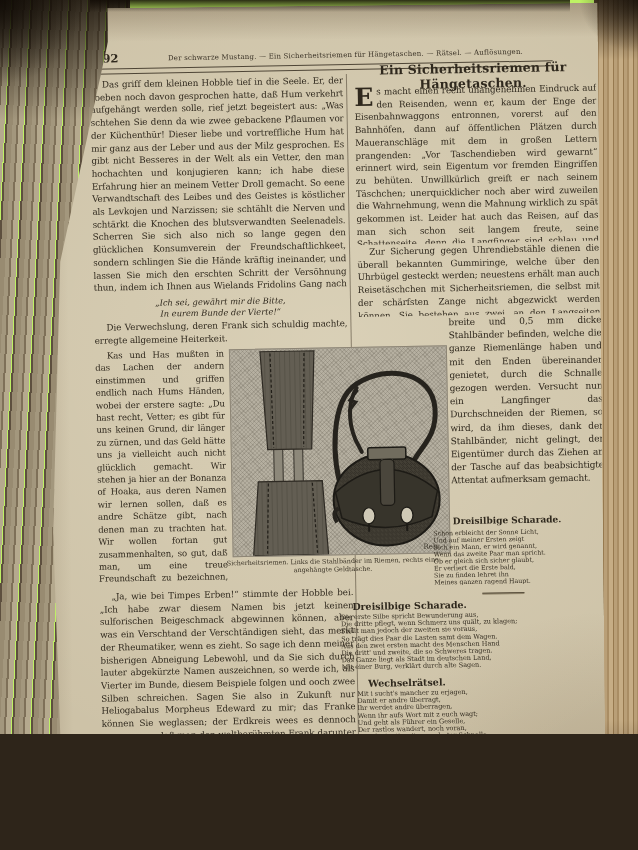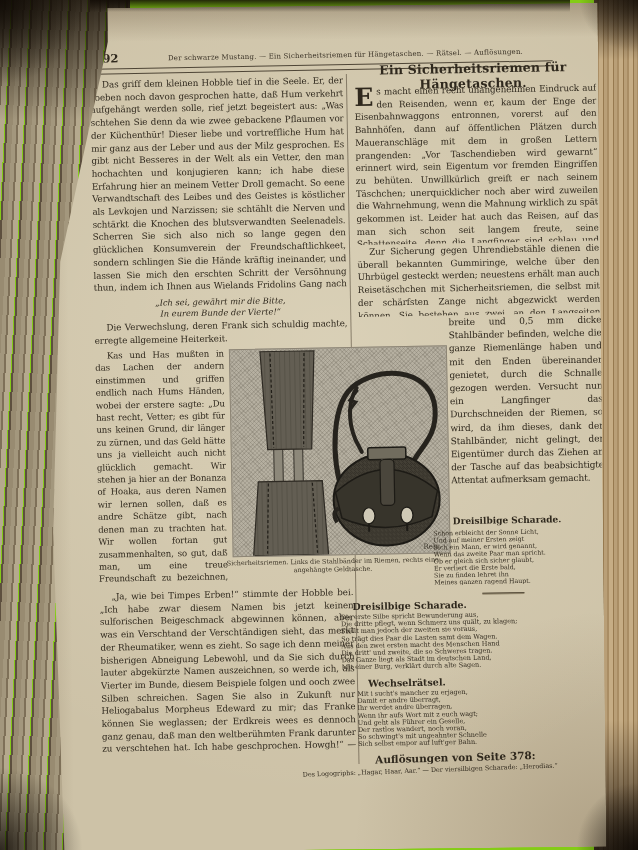--- a/index.html
+++ b/index.html
@@ -1,16 +1,16 @@
 <!DOCTYPE html>
 <html><head>
 <meta charset="utf-8">
 <style>
   html,body{margin:0;padding:0;background:#2e251a;}
-  #stage{position:relative;width:638px;height:850px;overflow:hidden;background:#84cc16;
+  #stage{position:relative;width:638px;height:734px;overflow:hidden;background:#bef264;
          font-family:"DejaVu Serif", serif;color:#2f281d;}
   
   #left-stack{position:absolute;left:0;top:0;width:130px;height:850px;
     background:
       linear-gradient(180deg, rgba(25,18,10,.85) 0, rgba(25,18,10,0) 120px),
       repeating-linear-gradient(93deg,#a3977d 0 4px,#7e7058 4px 6px,#b5a98e 6px 11px,#63554400 11px 12px,#5d4f3e 12px 14px,#988b71 14px 19px);}
   
   #right-stack{position:absolute;left:594px;top:0;width:44px;height:850px;
     background:
       linear-gradient(180deg, rgba(30,20,10,.75) 0, rgba(30,20,10,0) 60px, rgba(30,20,10,0) 720px, rgba(20,12,6,.8) 850px),

